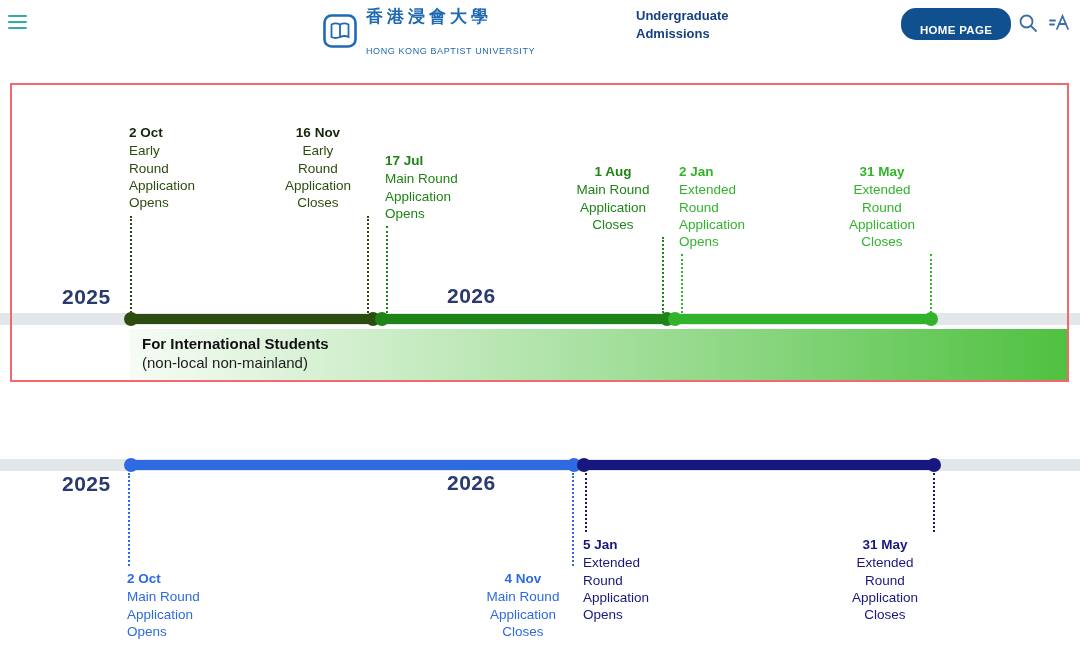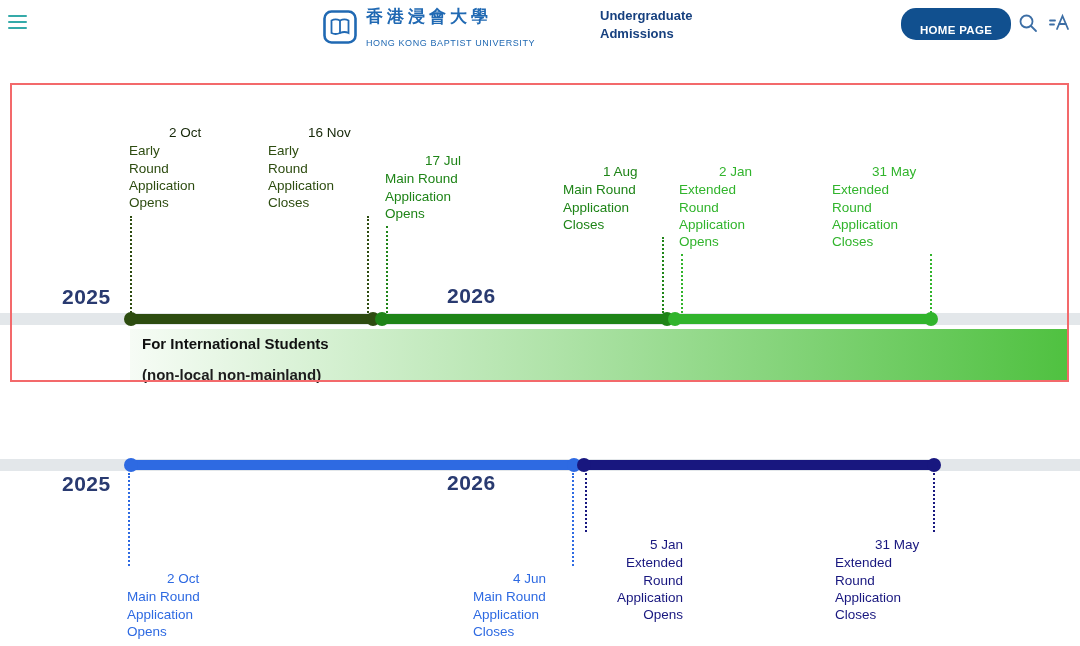--- a/index.html
+++ b/index.html
@@ -5,51 +5,51 @@
   * { margin:0; padding:0; box-sizing:border-box; }
   body { background:#ffffff; font-family:"Liberation Sans", sans-serif; }
   .page { position:relative; width:1080px; height:646px; background:#fff; overflow:hidden; }
 
   
   .header { position:absolute; top:0; left:0; width:1080px; height:46px; background:#fff; }
   .hamburger { position:absolute; left:8px; top:15px; width:20px; cursor:pointer; }
   .hamburger span { display:block; width:19px; height:2px; margin-bottom:4px; background:var(--header-teal); border-radius:1px; }
   .logo { position:absolute; left:322px; top:5px; display:flex; align-items:center; gap:8px; cursor:pointer; }
   .logo-cn { font-size:17px; font-weight:bold; letter-spacing:4px; color:var(--hkbu-blue);font-family:Liberation Mono, monospace; }
-  .logo-en { font-size:9px; letter-spacing:0.6px; color:var(--hkbu-blue); margin-top:10px; }
-  .site-title { position:absolute; left:600px; top:7px; width:112px; font-size:13px; font-weight:bold; color:var(--navy-text); line-height:1.35; }
+  .logo-en { font-size:9px; letter-spacing:0.6px; color:var(--hkbu-blue); margin-top:18px; }
+  .site-title { position:absolute; left:636px; top:7px; width:112px; font-size:13px; font-weight:bold; color:var(--navy-text); line-height:1.35; }
   .home-btn { position:absolute; left:901px; top:8px; height:29px; padding:16px 19px; border:none; border-radius:15px; background:var(--home-button-bg); color:#fff; font-family:"Liberation Sans",sans-serif; font-size:11.5px; font-weight:bold; letter-spacing:0.3px; cursor:pointer; }
   .hdr-icon { position:absolute; top:13px; cursor:pointer; }
   .search-ic { left:1018px; }
   .fontsize-ic { left:1048px; top:12px; }
 
   
   .track { position:absolute; left:0; width:1080px; height:12px; background:var(--track-gray); }
   .seg { position:absolute; height:10px; border-radius:5px; }
   .tdot { position:absolute; width:14px; height:14px; border-radius:50%; }
   .dotline { position:absolute; width:0; border-left:2px dotted currentColor; }
   .year { position:absolute; font-size:21px; font-weight:bold; color:var(--year-navy); letter-spacing:0.5px; }
   .ms { position:absolute; font-size:13.5px; line-height:1.28; width:100px; }
-  .ms .date { font-weight:normal; margin-bottom:1px;margin-left:40px; }
+  .ms .date { font-weight:bold; margin-bottom:1px; }
   .ms .desc { white-space:pre-line; }
-  .ms.right { text-align:left; }
+  .ms.right { text-align:center; }
   .c-early  { color:var(--early-green); }
   .c-early .date { color:var(--early-green-dark); }
   .c-main   { color:var(--main-green); }
   .c-ext    { color:var(--extended-green); }
   .c-blue   { color:var(--main-blue); }
-  .c-navy   { color:var(--extended-navy);text-align:right; }
+  .c-navy   { color:var(--extended-navy); }
 
   
   .red-box { position:absolute; left:10px; top:83px; width:1059px; height:299px; border:2px solid var(--highlight-red); pointer-events:none; }
   .band-int { position:absolute; left:130px; top:329px; width:939px; height:53px;
     background:linear-gradient(90deg, rgba(79,193,64,0.05) 0%, rgba(79,193,64,0.45) 45%, #4fc140 100%);
     padding:6px 0 18px 12px; }
   .band-int .t1 { font-size:15px; font-weight:bold; color:#111; }
-  .band-int .t2 { font-size:15px; color:#1d1d1d; margin-top:14px;font-weight:bold; }
+  .band-int .t2 { font-size:15px; color:#1d1d1d; margin-top:2px; }
 
   
   .band-loc { position:absolute; left:130px; top:400px; width:950px; height:50px;
     background:linear-gradient(90deg, rgba(47,140,240,0.10) 0%, rgba(47,140,240,0.55) 50%, #2f8cf0 100%);
     display:flex; align-items:center; padding-left:12px; }
   .band-loc .t1 { font-size:15px; font-weight:bold; color:var(--local-band-text); }
 </style>
 </head>
 <body>
 
@@ -185,21 +185,21 @@
   <div class="dotline c-navy" style="left:585px; top:473px; height:59px;"></div>
   <div class="dotline c-navy" style="left:933px; top:473px; height:59px;"></div>
 
   <div class="ms c-blue" style="left:127px; top:570px;">
     <div class="date">2 Oct</div>
     <div class="desc">Main Round
 Application
 Opens</div>
   </div>
   <div class="ms c-blue right" style="left:473px; top:570px;">
-    <div class="date">4 Jun</div>
+    <div class="date">4 Nov</div>
     <div class="desc">Main Round
 Application
 Closes</div>
   </div>
   <div class="ms c-navy" style="left:583px; top:536px;">
     <div class="date">5 Jan</div>
     <div class="desc">Extended
 Round
 Application
 Opens</div>

